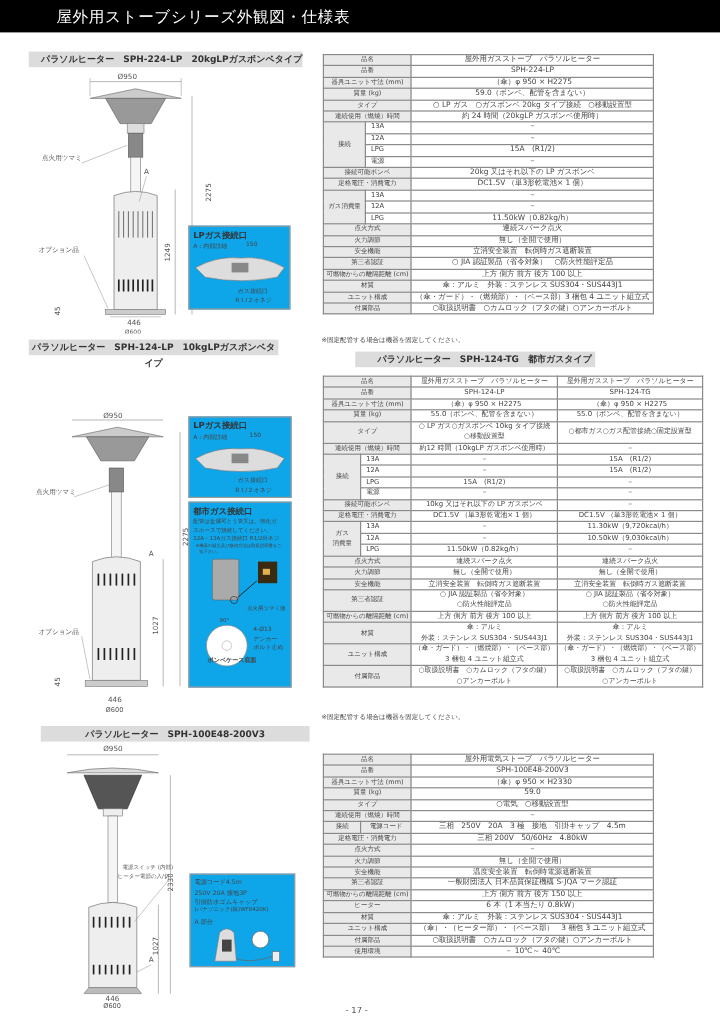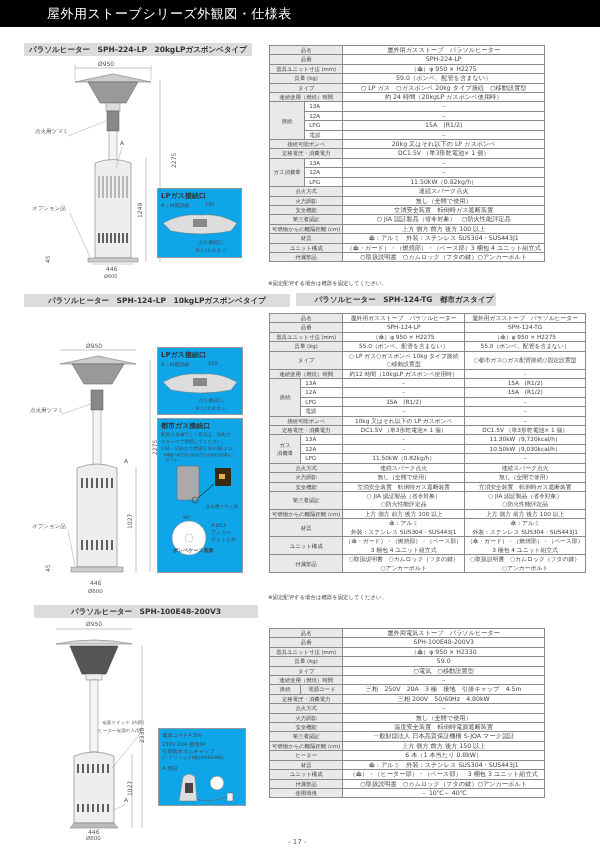--- a/index.html
+++ b/index.html
@@ -19,21 +19,21 @@
 .inset .ttl{font-size:7px;font-weight:bold;color:#333;position:absolute}
 .inset .t{font-size:5px;color:#444;position:absolute;white-space:nowrap}
 </style>
 </head>
 <body>
 
 <div class="header">
   <span>屋外用ストーブシリーズ外観図・仕様表</span>
 </div>
 
-<div class="sec-title" style="left:24px;top:43px;width:228px;">パラソルヒーター　SPH-224-LP　20kgLPガスボンベタイプ</div>
+<div class="sec-title" style="left:24px;top:43px;width:228px;text-align:right;">パラソルヒーター　SPH-224-LP　20kgLPガスボンベタイプ</div>
 
 <svg class="drawing" style="left:20px;top:58px" width="240" height="220">
   <text class="dtext" x="78" y="8" font-size="6">Ø950</text>
   <line x1="55" y1="10" x2="131" y2="10" stroke="#888" stroke-width="0.5"></line>
   <line x1="55" y1="7" x2="55" y2="22" stroke="#888" stroke-width="0.4"></line>
   <line x1="131" y1="7" x2="131" y2="22" stroke="#888" stroke-width="0.4"></line>
   <polygon points="55,24 93,16 131,24" fill="#ccc" stroke="#777" stroke-width="0.6"></polygon>
   <polygon points="68,24 118,24 106,45 80,45" fill="#999" stroke="#666" stroke-width="0.6"></polygon>
   <rect x="86" y="45" width="14" height="8" fill="#ddd" stroke="#777" stroke-width="0.5"></rect>
   <rect x="87" y="53" width="12" height="20" fill="#888" stroke="#555" stroke-width="0.5"></rect>
@@ -186,21 +186,21 @@
         <td>（傘・ガード）・（燃焼部）・（ベース部）3 梱包 4 ユニット組立式</td>
       </tr>
   <tr>
         <td class="lbl" colspan="2">付属部品</td>
         <td>○取扱説明書　○カムロック（フタの鍵）○アンカーボルト</td>
       </tr>
 </tbody>
   </table>
 <div class="note" style="left:268px;top:280px">※固定配管する場合は機器を固定してください。</div>
 
-<div class="sec-title" style="left:24px;top:294px;width:266px;">パラソルヒーター　SPH-124-LP　10kgLPガスボンベタイプ</div>
+<div class="sec-title" style="left:24px;top:283px;width:208px;">パラソルヒーター　SPH-124-LP　10kgLPガスボンベタイプ</div>
 <div class="sec-title" style="left:296px;top:293px;width:200px;padding-left:16px;">パラソルヒーター　SPH-124-TG　都市ガスタイプ</div>
 
 <svg class="drawing" style="left:20px;top:340px" width="140" height="265">
   <text class="dtext" x="66" y="8" font-size="6">Ø950</text>
   <line x1="40" y1="10" x2="116" y2="10" stroke="#888" stroke-width="0.5"></line>
   <polygon points="40,24 78,16 116,24" fill="#ccc" stroke="#777" stroke-width="0.6"></polygon>
   <polygon points="52,24 104,24 92,44 64,44" fill="#999" stroke="#666" stroke-width="0.6"></polygon>
   <rect x="71" y="50" width="12" height="20" fill="#888" stroke="#555" stroke-width="0.5"></rect>
   <rect x="73" y="70" width="8" height="55" fill="#f5f5f5" stroke="#777" stroke-width="0.5"></rect>
   <path d="M57 128 Q77 120 97 128 L97 227 L57 227 Z" fill="#eee" stroke="#777" stroke-width="0.6"></path>

